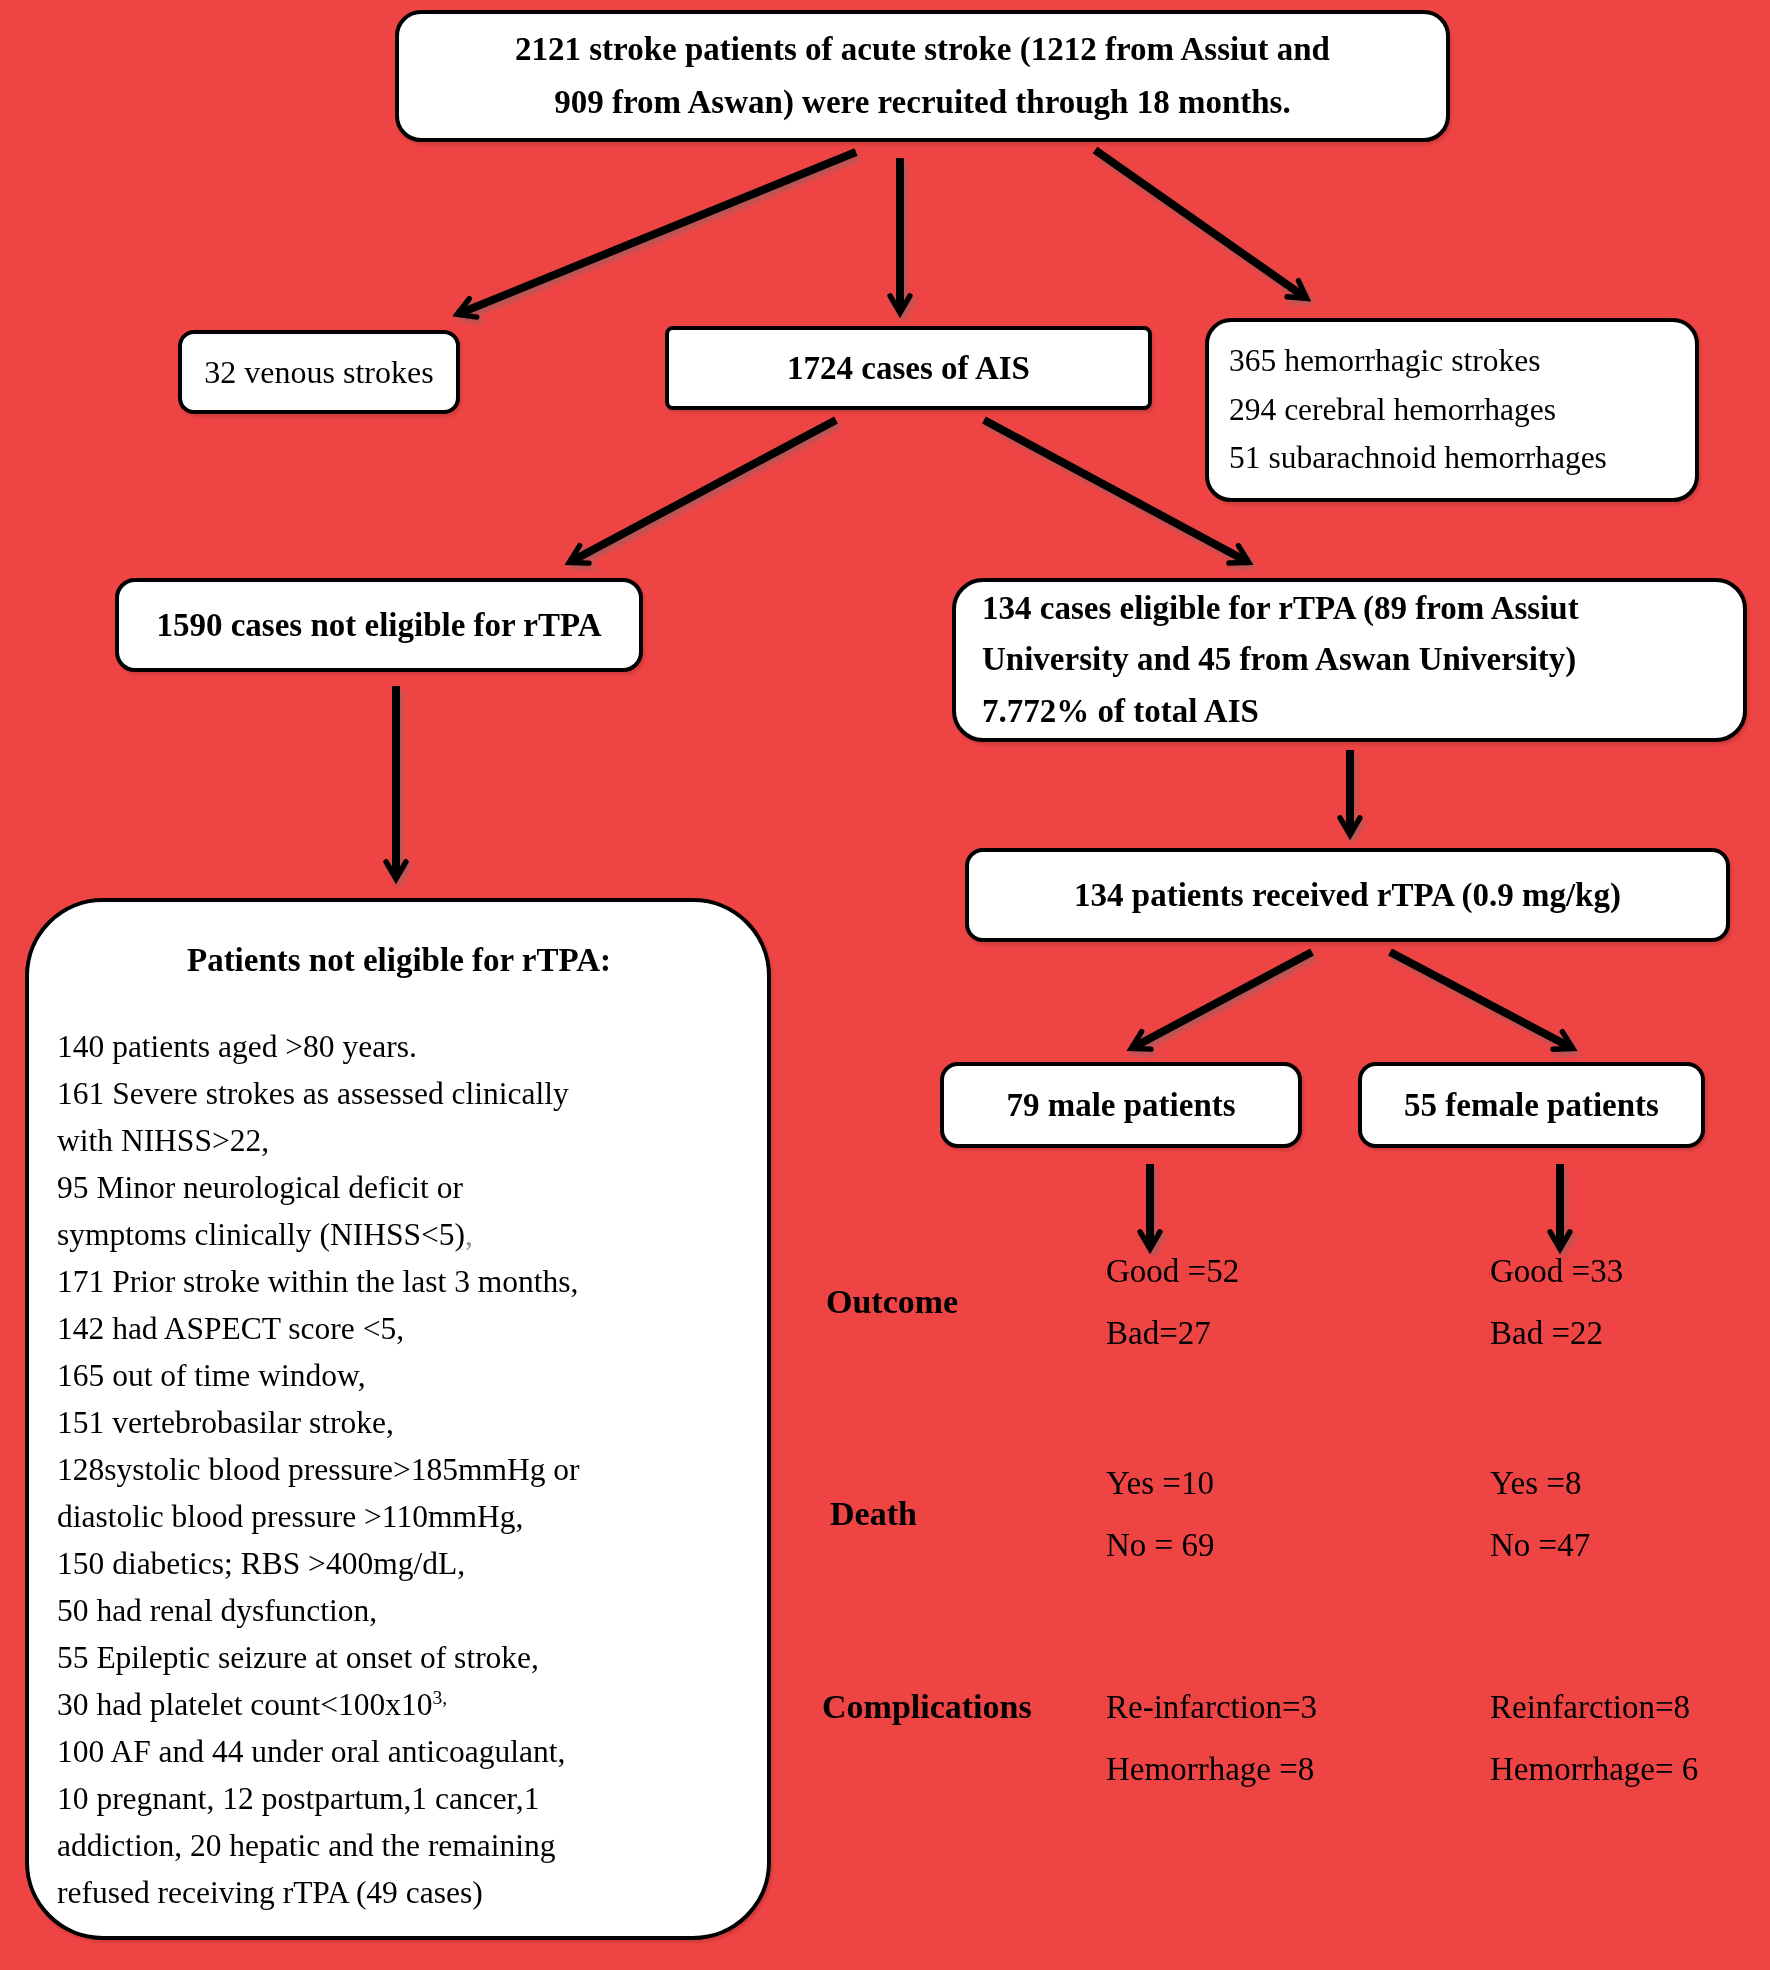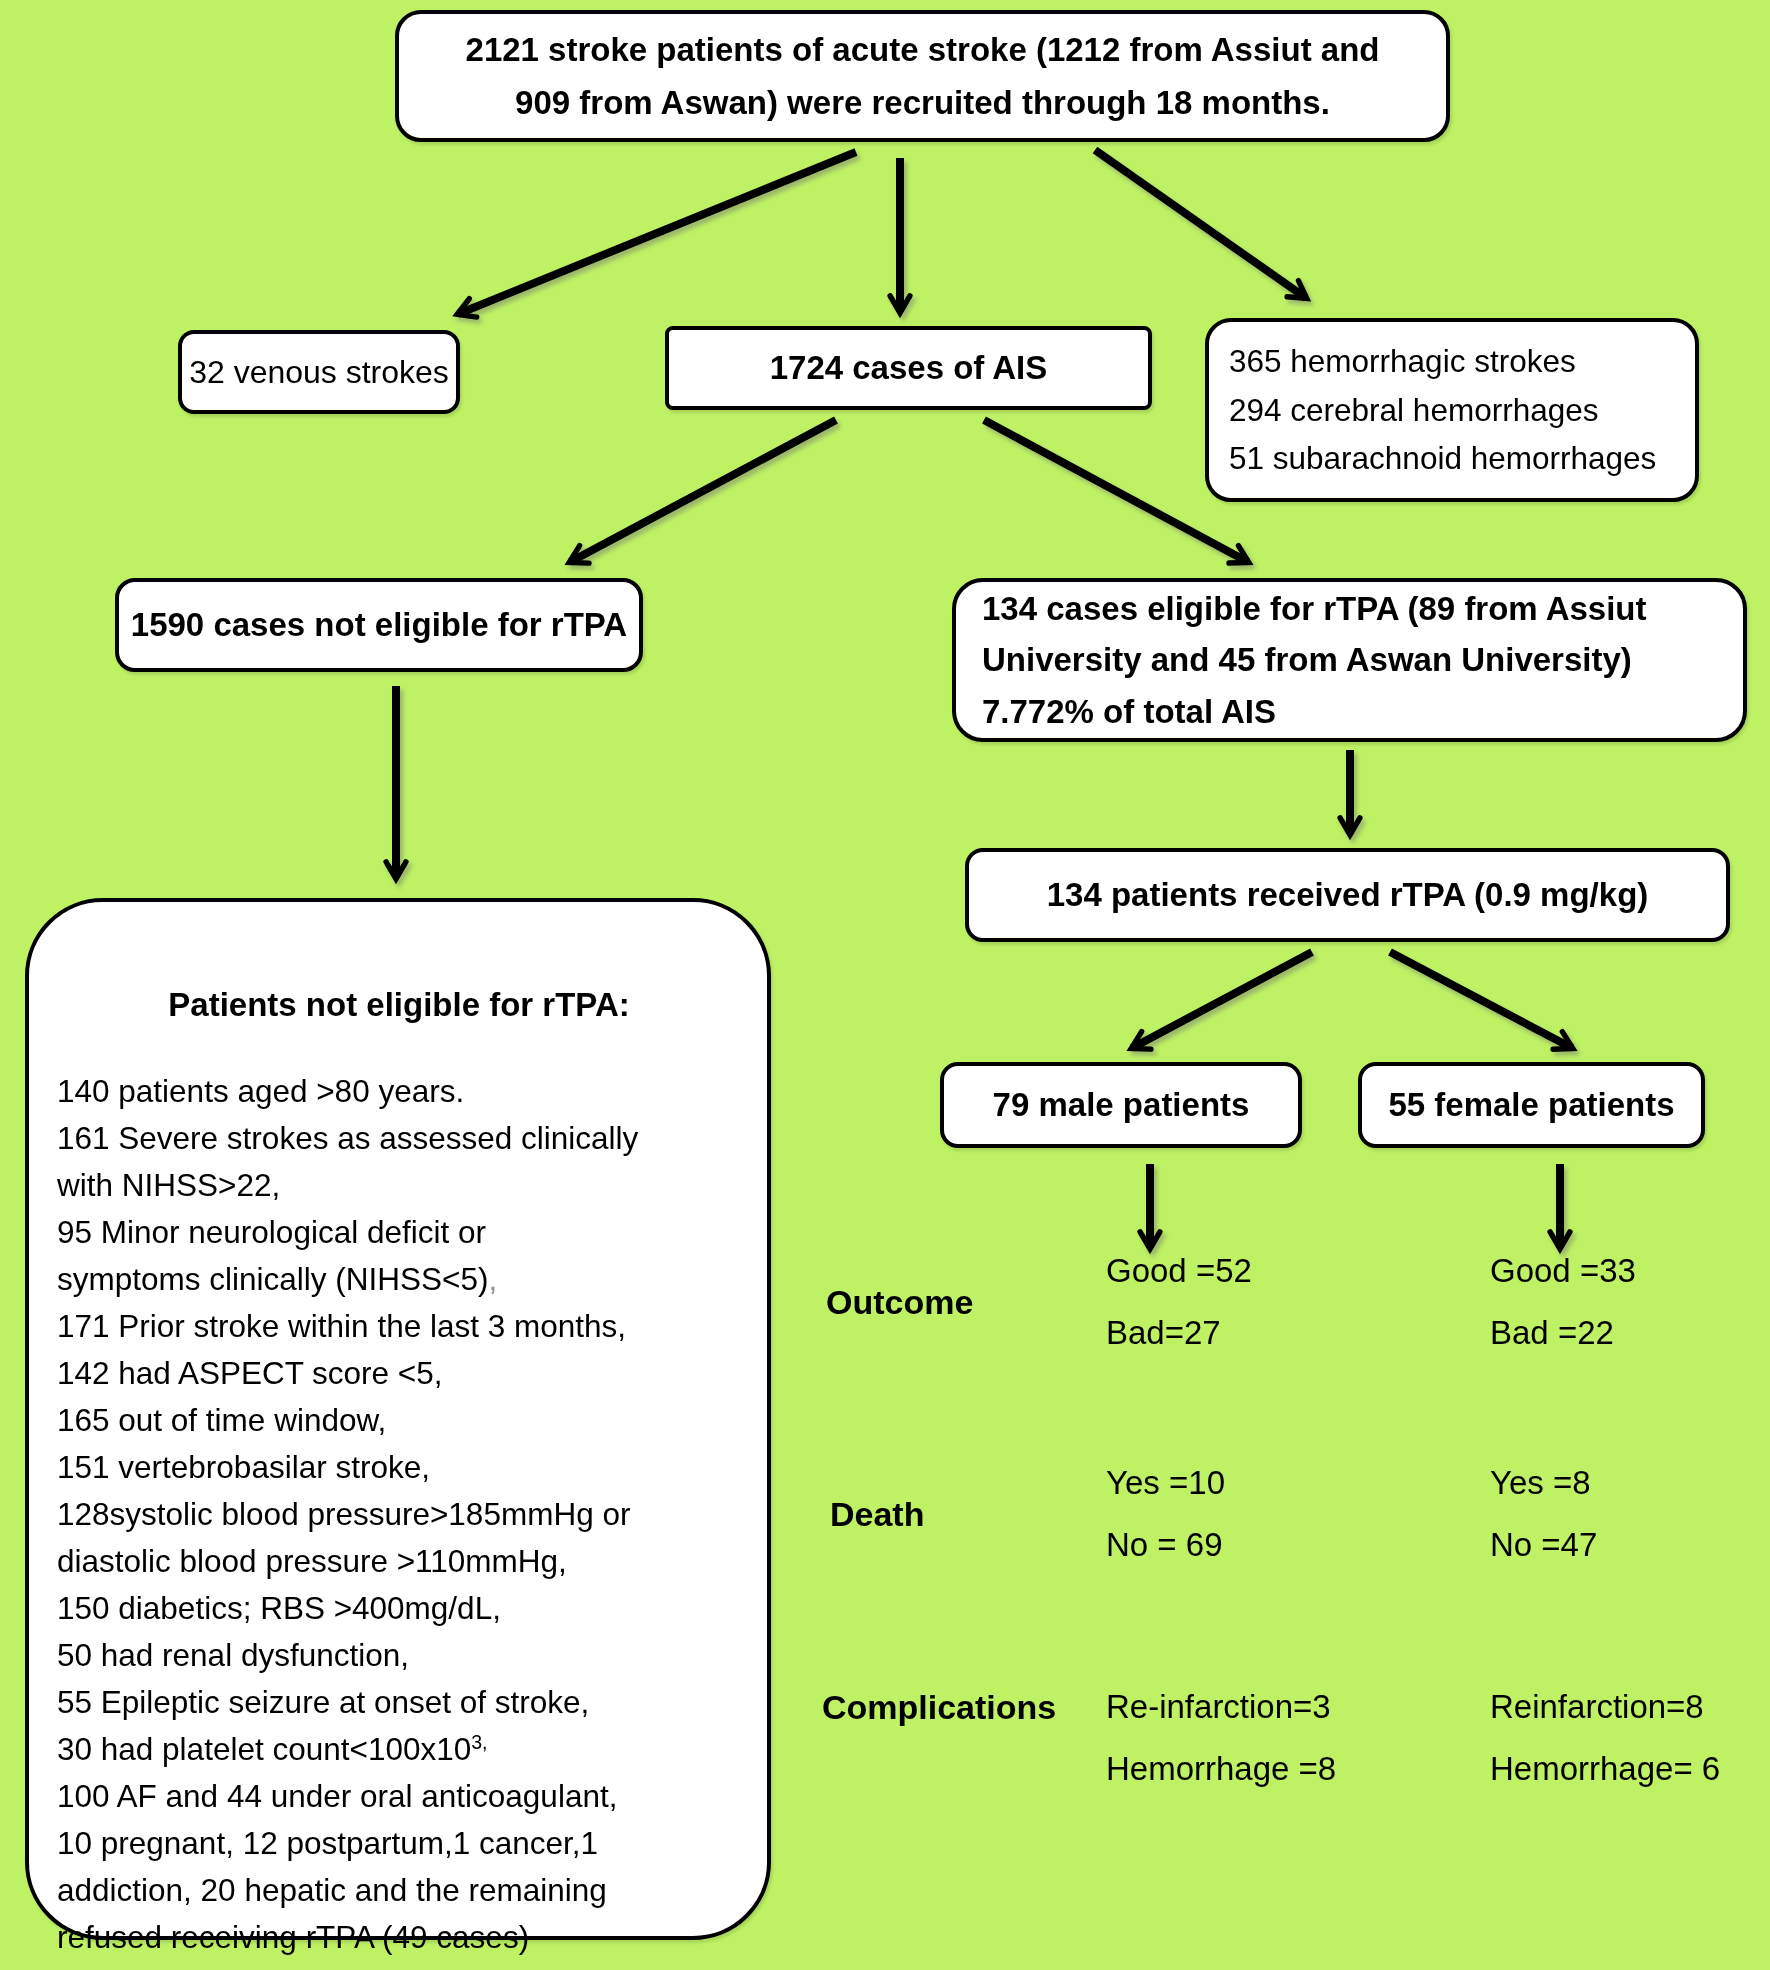--- a/index.html
+++ b/index.html
@@ -1,18 +1,18 @@
 <!DOCTYPE html>
 <html><head>
 <meta charset="utf-8">
 <style>
   html,body{margin:0;padding:0;background:#ffffff;}
   #canvas{
-    position:relative;width:1770px;height:1970px;background:#bef264;overflow:hidden;
-    font-family:Liberation Sans, sans-serif;color:#000;
+    position:relative;width:1770px;height:1970px;background:#ef4444;overflow:hidden;
+    font-family:Liberation Serif, serif;color:#000;
   }
   .box{
     position:absolute;box-sizing:border-box;background:#fff;
     border:4px solid #000;display:flex;flex-direction:column;
     align-items:center;justify-content:center;text-align:center;
     box-shadow:2px 3px 3px rgba(0,0,0,0.12);
   }
   .bold{font-weight:bold;}
   #arrows{position:absolute;left:0;top:0;width:1770px;height:1970px;pointer-events:none;}
   #arrows g{filter:drop-shadow(3px 4px 2px rgba(110,110,110,0.45));}
@@ -85,21 +85,21 @@
 
   <div class="box bold" style="left:940px;top:1062px;width:362px;height:86px;border-radius:18px;font-size:33px;">
     <div>79 male patients</div>
   </div>
 
   <div class="box bold" style="left:1358px;top:1062px;width:347px;height:86px;border-radius:18px;font-size:33px;">
     <div>55 female patients</div>
   </div>
 
   <div class="box" style="left:25px;top:898px;width:746px;height:1042px;border-radius:78px;justify-content:flex-start;padding:40px 26px 0 28px;">
-    <div class="bold" style="font-size:33px;margin-bottom:44px;margin-top:44px;">Patients not eligible for rTPA:</div>
+    <div class="bold" style="font-size:33px;margin-bottom:44px;">Patients not eligible for rTPA:</div>
     <div class="exlines">
       <div class="ln">140 patients aged &gt;80 years.</div>
       <div class="ln">161 Severe strokes as assessed clinically</div>
       <div class="ln">with NIHSS&gt;22,</div>
       <div class="ln">95 Minor neurological deficit or</div>
       <div class="ln"><span>symptoms clinically (NIHSS&lt;5)</span><span class="graycomma">,</span></div>
       <div class="ln">171 Prior stroke within the last 3 months,</div>
       <div class="ln">142 had ASPECT score &lt;5,</div>
       <div class="ln">165 out of time window,</div>
       <div class="ln">151 vertebrobasilar stroke,</div>

